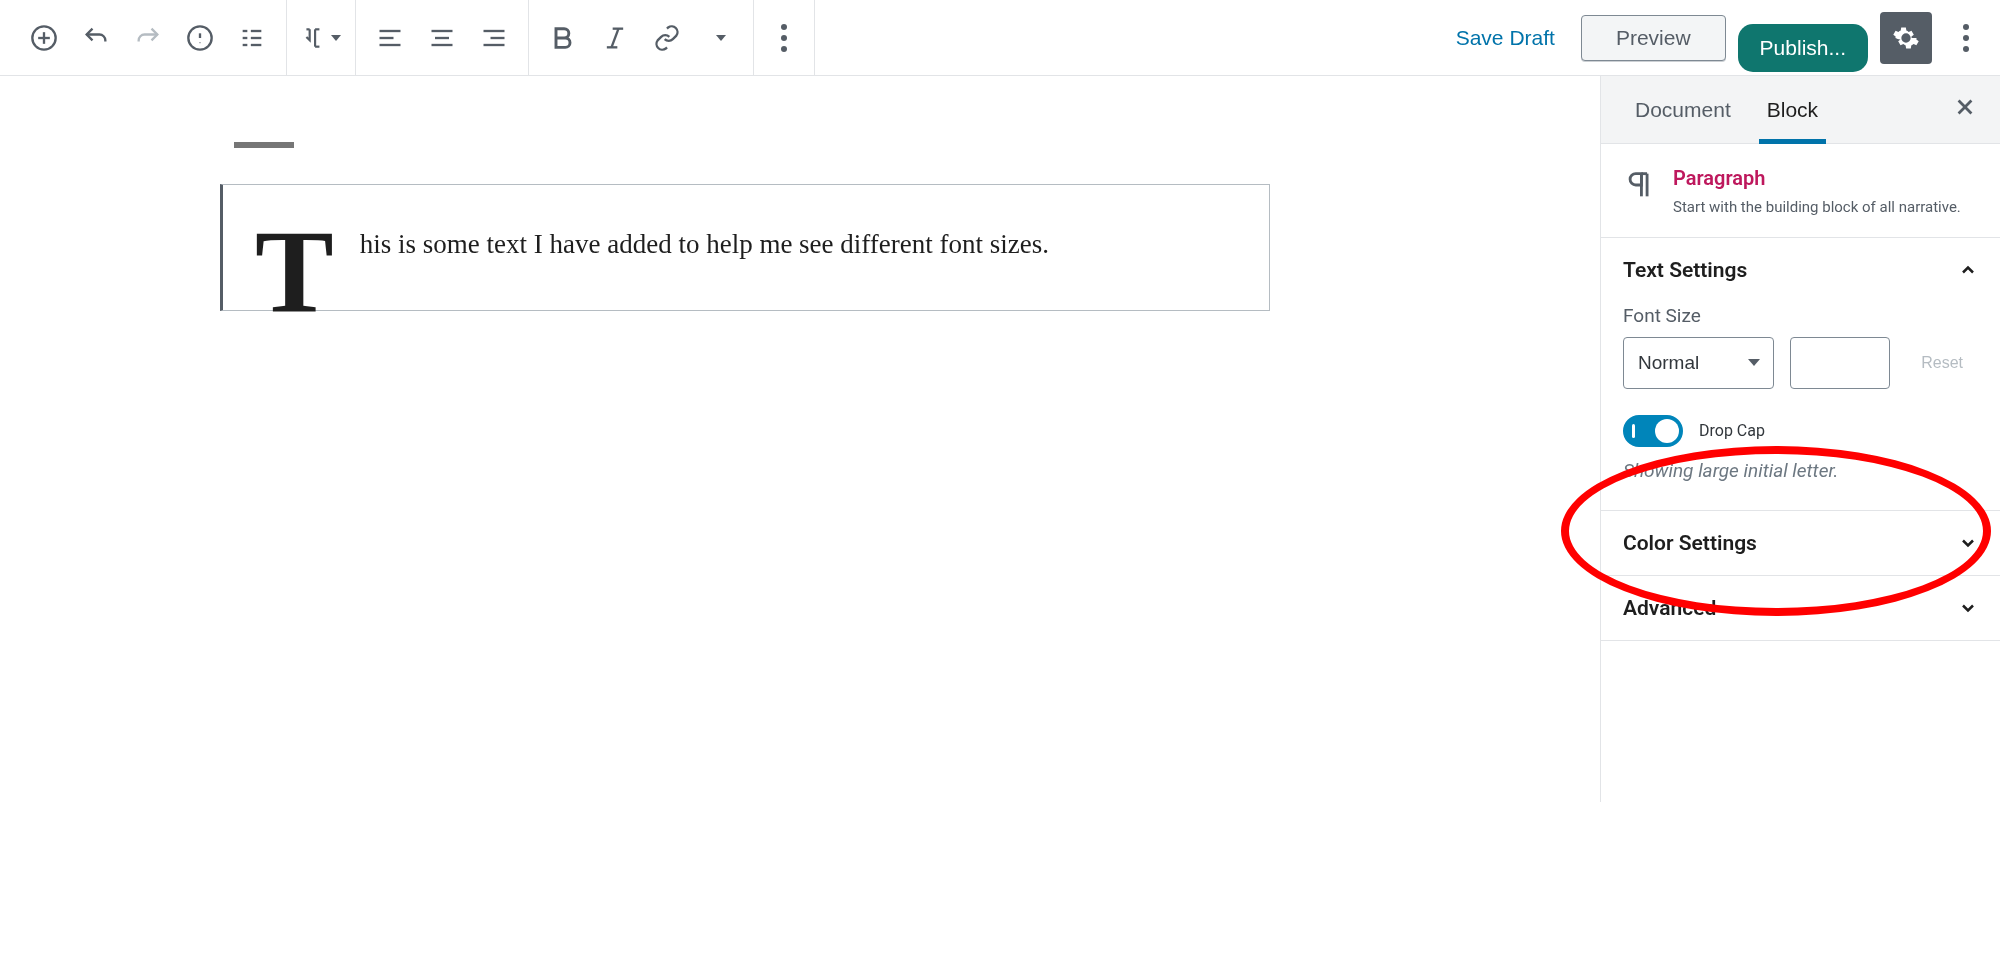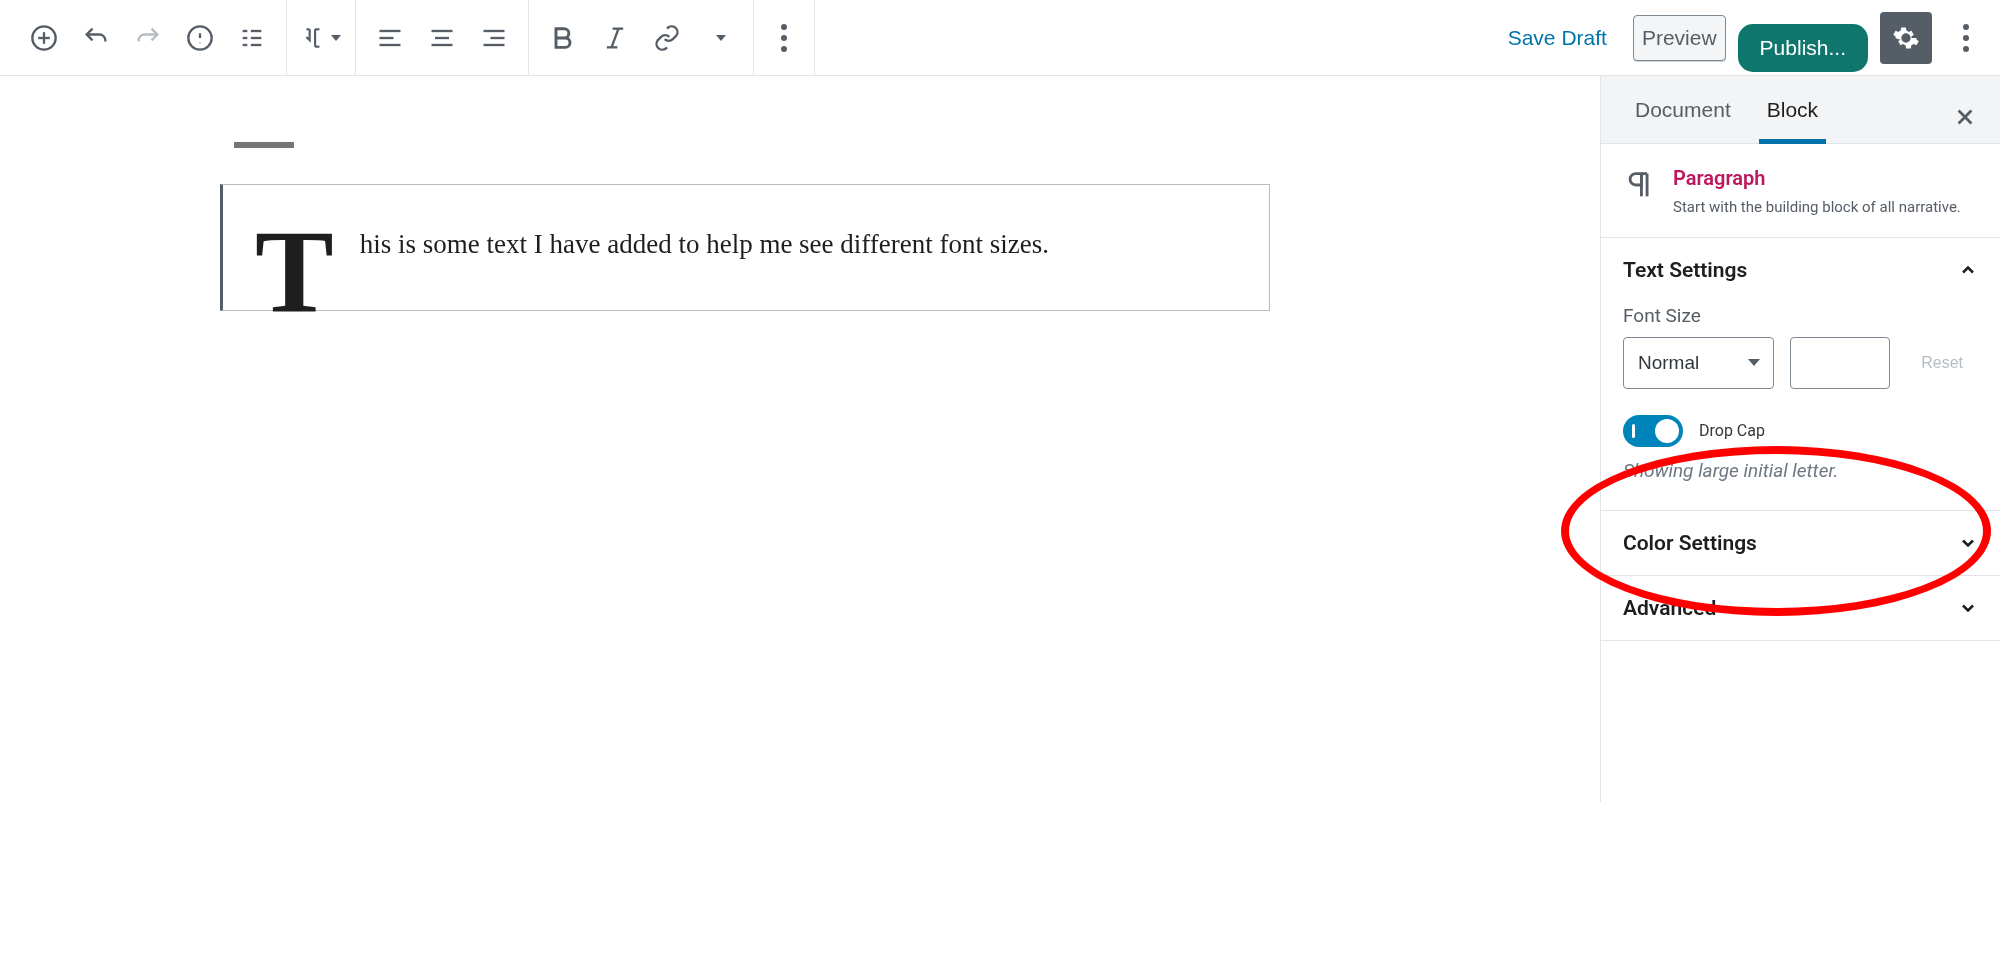--- a/index.html
+++ b/index.html
@@ -11,38 +11,38 @@
   .tb-group{display:flex;align-items:center;height:100%;}
   .tb-sep{width:1px;height:100%;background:#e2e4e7;margin:0 8px;}
   .tb-btn{width:52px;height:52px;display:flex;align-items:center;justify-content:center;border:none;background:transparent;color:#555d66;cursor:pointer;border-radius:4px;}
   .tb-btn.disabled{color:#b5bcc2;cursor:default;}
   .tb-btn svg{width:28px;height:28px;fill:none;stroke:currentColor;stroke-width:2;}
   .tb-btn .filled{fill:currentColor;stroke:none;}
   .caret{width:0;height:0;border-left:5px solid transparent;border-right:5px solid transparent;border-top:6px solid #555d66;margin-left:4px;}
   .tb-wide{display:flex;align-items:center;padding:0 6px;}
   .topbar-right{display:flex;align-items:center;gap:12px;}
   .link-btn{background:none;border:none;color:#0073aa;font-size:21px;cursor:pointer;padding:8px 14px;}
-  .sec-btn{background:#f3f5f6;border:1px solid #7e8993;color:#555d66;font-size:21px;padding:10px 8px;border-radius:4px;cursor:pointer;box-shadow:0 1px 0 #ccd0d4;}
+  .sec-btn{background:#f3f5f6;border:1px solid #7e8993;color:#555d66;font-size:21px;padding:10px 34px;border-radius:4px;cursor:pointer;box-shadow:0 1px 0 #ccd0d4;}
   .pri-btn{background:#0f766e;border:none;color:#fff;font-size:21px;padding:12px 22px;border-radius:15px;cursor:pointer;margin-top:20px;}
   .icon-btn{background:#555d66;color:#fff;border:none;width:52px;height:52px;border-radius:4px;display:flex;align-items:center;justify-content:center;cursor:pointer;}
   .icon-btn svg{width:28px;height:28px;fill:currentColor;}
   .more-btn{background:none;border:none;width:44px;height:52px;display:flex;align-items:center;justify-content:center;cursor:pointer;color:#555d66;}
   .dots-v{display:flex;flex-direction:column;gap:5px;}
   .dots-v span{width:6px;height:6px;border-radius:50%;background:currentColor;}
   
   .body{flex:1;display:flex;overflow:hidden;}
   .canvas{flex:1;padding:40px 60px;overflow:auto;}
   .post{max-width:1050px;margin-left:160px;}
   .accent{width:60px;height:6px;background:#767676;margin:26px 0 36px 14px;}
   .title{font-size:68px;font-weight:700;color:#3c434a;margin:0 0 40px 0;letter-spacing:-0.5px;}
   .para-block{border:1px solid #b5bcc2;border-left:3px solid #555d66;padding:34px 36px 40px 32px;font-family:Georgia,'Times New Roman',serif;font-size:27px;line-height:1.9;color:#1e1e1e;}
   .dropcap{float:left;font-size:118px;line-height:0.82;font-weight:700;margin:6px 26px 0 0;color:#1e1e1e;}
   
   .sidebar{width:400px;border-left:1px solid #e2e4e7;display:flex;flex-direction:column;background:#fff;}
-  .tabs{display:flex;align-items:flex-end;background:#f3f4f5;border-bottom:1px solid #e2e4e7;height:68px;padding:0 16px;}
+  .tabs{display:flex;align-items:center;background:#f3f4f5;border-bottom:1px solid #e2e4e7;height:68px;padding:0 16px;}
   .tab{background:none;border:none;font-size:21px;color:#555d66;padding:0 18px;height:100%;cursor:pointer;position:relative;}
   .tab.active{color:#1e1e1e;font-weight:500;}
   .tab.active::after{content:"";position:absolute;left:10px;right:10px;bottom:-1px;height:5px;background:#0073aa;}
   .tab-close{margin-left:auto;background:none;border:none;font-size:26px;color:#555d66;cursor:pointer;padding:8px;}
   .panel{padding:22px 22px 18px 22px;border-bottom:1px solid #e2e4e7;}
   .panel-head{display:flex;align-items:flex-start;gap:16px;}
   .panel-head .blk-icon{width:34px;height:34px;color:#555d66;flex-shrink:0;margin-top:2px;}
   .panel-head .blk-icon svg{width:100%;height:100%;fill:none;stroke:currentColor;stroke-width:2;}
   .blk-title{font-size:20px;font-weight:600;color:#be185d;margin:0 0 6px 0;}
   .blk-desc{font-size:15px;color:#555d66;margin:0;line-height:1.5;}

